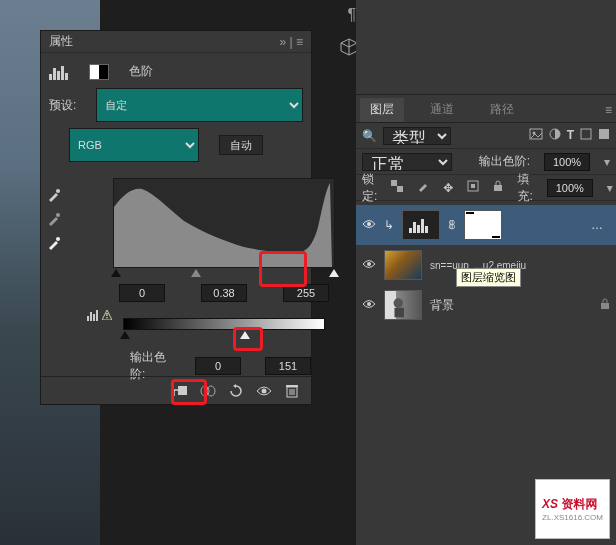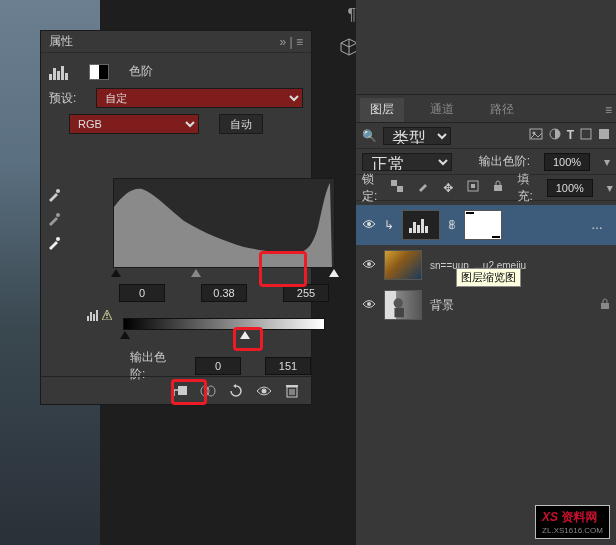--- a/index.html
+++ b/index.html
@@ -6,21 +6,21 @@
 body{width:616px;height:545px;background:#3a3a3a;position:relative;overflow:hidden;color:#ccc;font-size:12px}
 .left-bg{position:absolute;left:0;top:0;width:100px;height:545px;background:linear-gradient(180deg,#6b7f90 0%,#5a6f80 30%,#3a4850 60%,#2a3038 100%)}
 .dark-fill{position:absolute;left:100px;top:0;right:0;bottom:0;background:#1e1e1e}
 .right-panel{position:absolute;right:0;top:0;width:260px;height:545px;background:#383838}
 .prop-panel{position:absolute;left:40px;top:30px;width:272px;height:375px;background:#383838;border:1px solid #1a1a1a}
 .prop-header{height:22px;display:flex;align-items:center;padding:0 8px;border-bottom:1px solid #2a2a2a;justify-content:space-between}
 .prop-body{padding:6px 8px}
 .row{display:flex;align-items:center;gap:20px;margin:4px 0}
 .histogram-icon{width:20px;height:16px}
 .mask-icon{width:20px;height:16px;background:linear-gradient(90deg,#fff 50%,#000 50%);border:1px solid #666}
-.select{background:#7f1d1d;border:1px solid #1a1a1a;color:#ddd;height:20px;font-size:11px;padding:0 4px;flex:1}
+.select{background:#0f766e;border:1px solid #1a1a1a;color:#ddd;height:34px;font-size:11px;padding:0 4px;flex:1}
 .btn{background:#2a2a2a;border:1px solid #1a1a1a;color:#ddd;height:20px;font-size:11px;padding:0 10px;cursor:pointer}
 .eyedroppers{position:absolute;left:4px;top:155px;display:flex;flex-direction:column;gap:6px}
 .eyedropper{width:18px;height:18px;display:flex;align-items:center;justify-content:center;cursor:pointer}
 .histogram{position:absolute;left:72px;top:147px;width:222px;height:90px;background:#2a2a2a;border:1px solid #1a1a1a}
 .hist-svg{width:100%;height:100%}
 .tri{width:0;height:0;border-left:5px solid transparent;border-right:5px solid transparent;border-bottom:8px solid #888;position:absolute;cursor:pointer}
 .tri.black{border-bottom-color:#111}
 .tri.white{border-bottom-color:#eee}
 .num-input{width:46px;height:18px;background:#222;border:1px solid #111;color:#ddd;font-size:11px;text-align:center}
 .gradient-bar{position:absolute;left:82px;top:287px;width:202px;height:12px;background:linear-gradient(90deg,#000,#fff);border:1px solid #111}
@@ -40,21 +40,21 @@
 .layers{padding:4px 0}
 .layer{height:40px;display:flex;align-items:center;padding:0 6px;gap:8px;cursor:pointer}
 .layer.sel{background:#3d5b7a}
 .eye{width:14px;height:14px;cursor:pointer}
 .thumb{width:38px;height:30px;border:1px solid #555;background:#222;display:flex;align-items:center;justify-content:center}
 .mask-thumb{width:38px;height:30px;background:#fff;border:1px solid #555;position:relative}
 .mask-thumb::before,.mask-thumb::after{content:"";position:absolute;width:8px;height:2px;background:#000}
 .mask-thumb::before{top:1px;left:1px}
 .mask-thumb::after{bottom:1px;right:1px}
 .lock{margin-left:auto;color:#888}
-.watermark{position:absolute;right:6px;bottom:6px;background:#000000;border:1px solid #bbb;padding:3px 6px;font-size:12px;color:#c8102e;font-weight:bold}
+.watermark{position:absolute;right:6px;bottom:6px;background:#ffffff;border:1px solid #bbb;padding:16px 6px;font-size:12px;color:#c8102e;font-weight:bold}
 .watermark .sub{font-size:8px;color:#888;display:block;font-weight:normal}
 .level-warn{position:absolute;left:46px;top:278px;display:flex;align-items:center;gap:1px}
 .dots{position:absolute;right:12px;color:#ddd;letter-spacing:1px}
 .tooltip{position:absolute;background:#ffffe1;border:1px solid #888;color:#000;font-size:11px;padding:1px 4px}
 </style>
 </head>
 <body>
 
 <div class="left-bg"></div>
 <div class="dark-fill"></div>

